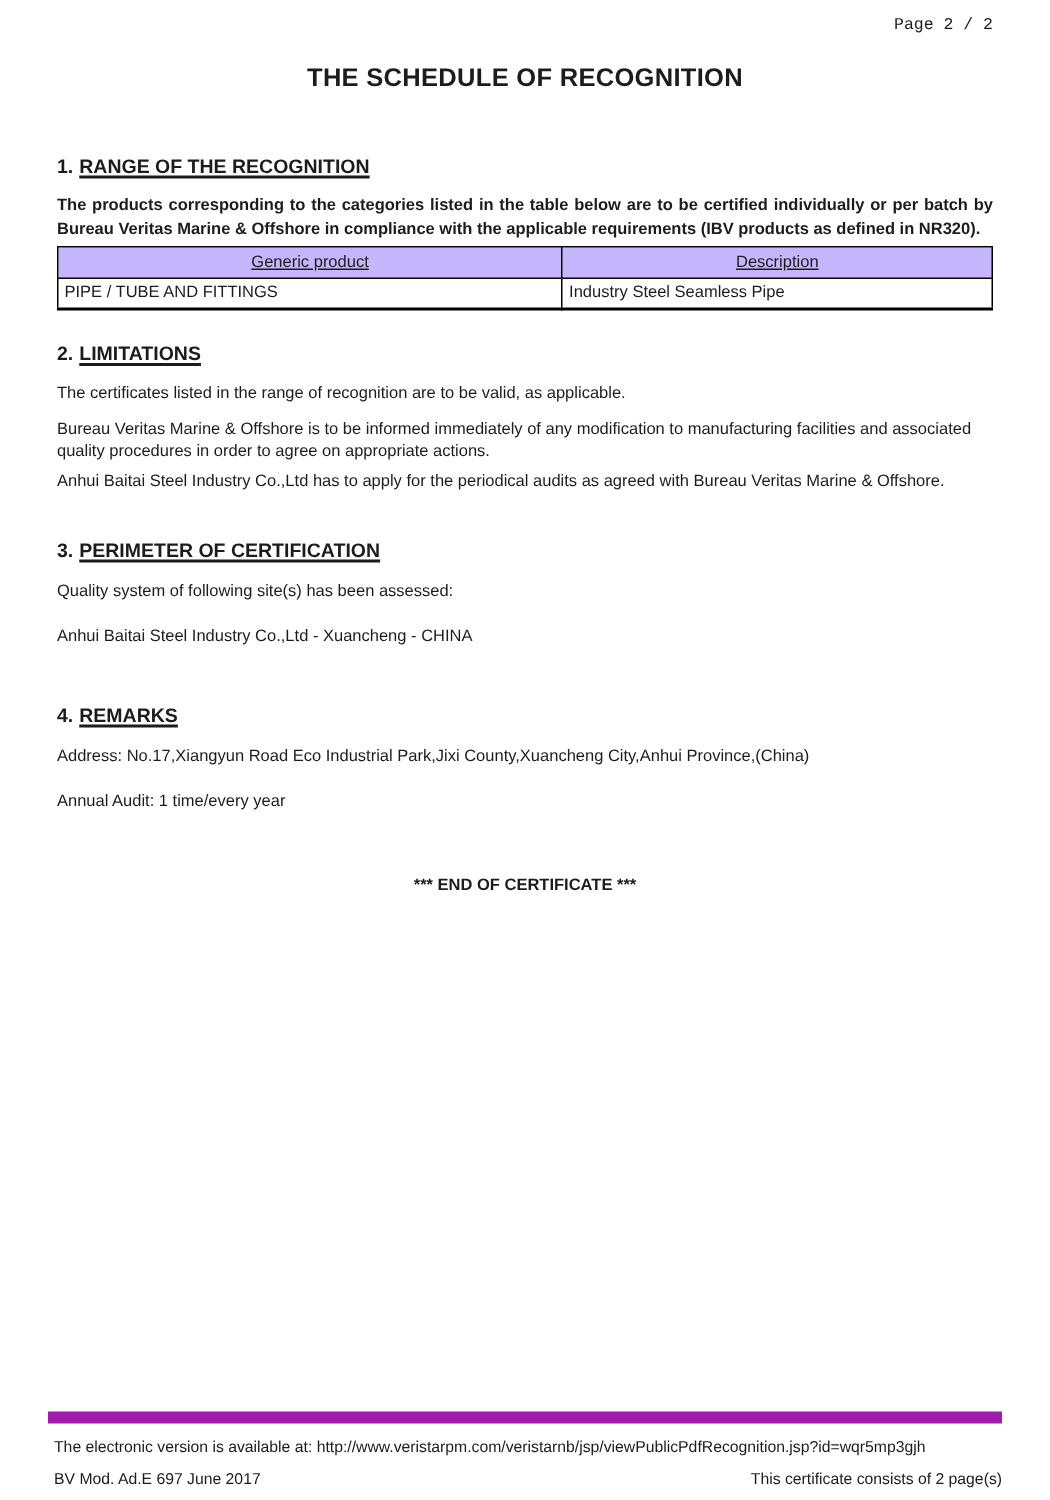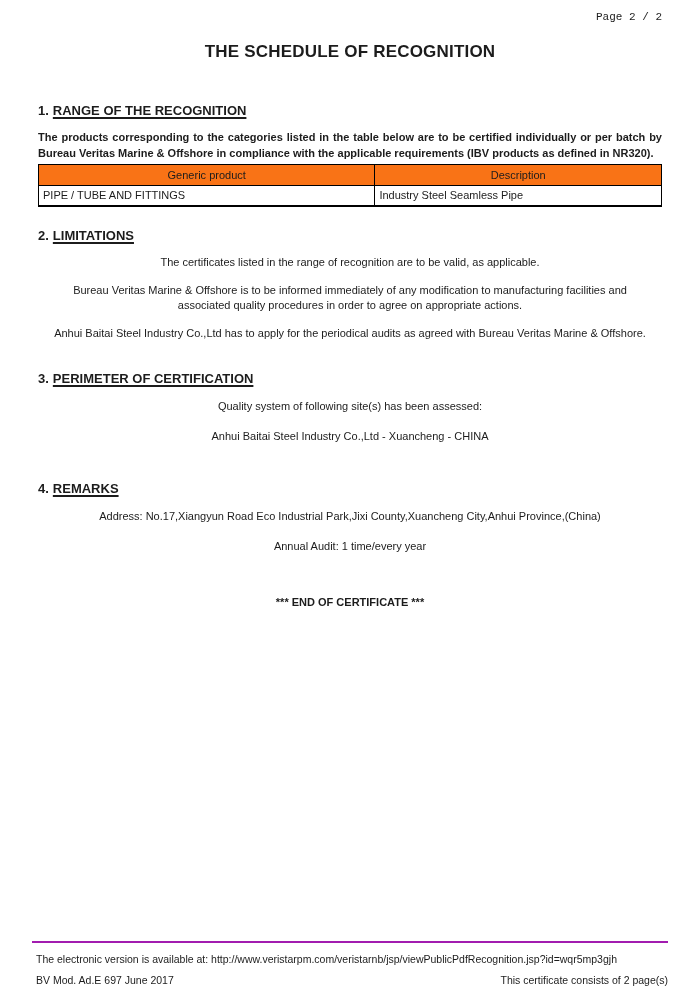--- a/index.html
+++ b/index.html
@@ -47,56 +47,57 @@
     line-height: 15.5px;
     text-align: justify;
   }
   table.recognition-table {
     width: 100%;
     border-collapse: collapse;
     border: 1px solid #000000;
     border-bottom-width: 2px;
   }
   table.recognition-table th {
-    background: #f97316;
+    background: #c4b5fd;
     font-weight: normal;
     text-align: center;
     border: 1px solid #000000;
     height: 20px;
     padding: 0 4px;
+    text-decoration: underline;
   }
   table.recognition-table td {
     text-align: left;
     border: 1px solid #000000;
     height: 19px;
     padding: 0 4px;
   }
   .col-generic { width: 54%; }
   .col-desc { width: 46%; }
   .sec2-h { margin-top: 21px; }
   .sec3-h { margin-top: 30px; }
   .sec4-h { margin-top: 37px; }
-  .para { margin: 12px; line-height: 15.5px; text-align: center; }
+  .para { margin: 0; line-height: 15.5px; }
   .mt-after-h { margin-top: 12px; }
   .mt-after-h2 { margin-top: 13px; }
   .mt-tight { margin-top: 8px; }
   .mt-tight2 { margin-top: 4px; }
   .mt-wide { margin-top: 14px; }
   .end-marker {
     margin-top: 41px;
     text-align: center;
     font-weight: bold;
     font-size: 11px;
   }
   .footer {
     position: absolute;
     left: 32px;
     right: 32px;
     top: 941px;
-    border-top: 2px solid #a21caf;
+    border-top: 8px solid #a21caf;
     font-size: 10.5px;
     line-height: 13px;
   }
   .footer .electronic-note { margin: 10px 0 0 4px; }
   .footer .footer-row {
     display: flex;
     justify-content: space-between;
     margin: 8px 0 0 4px;
   }
 </style>

